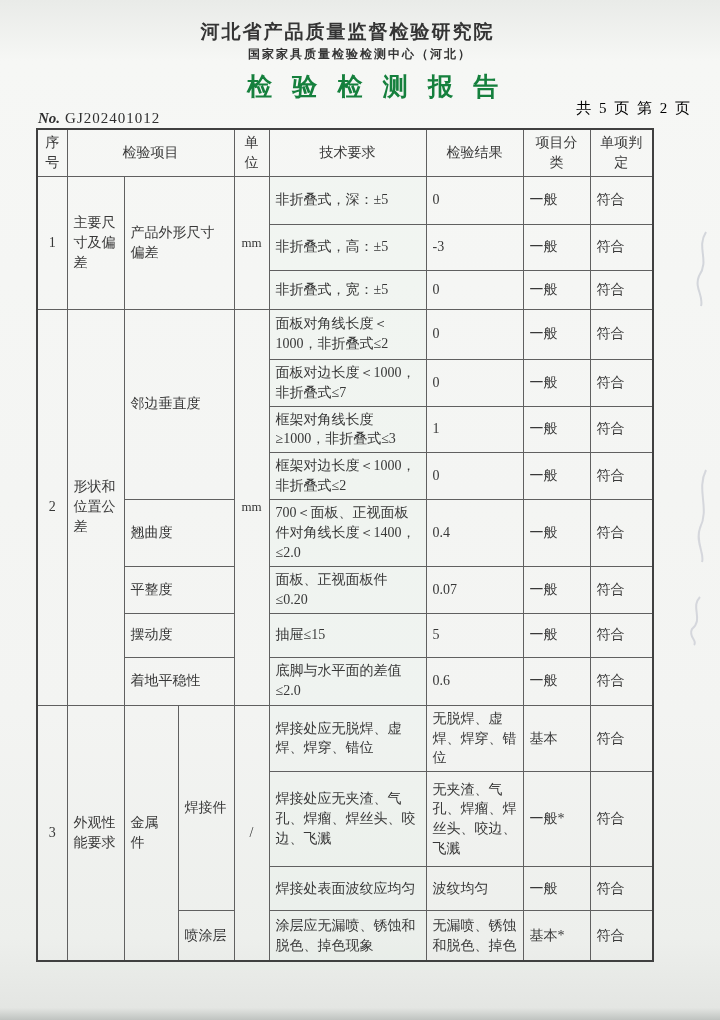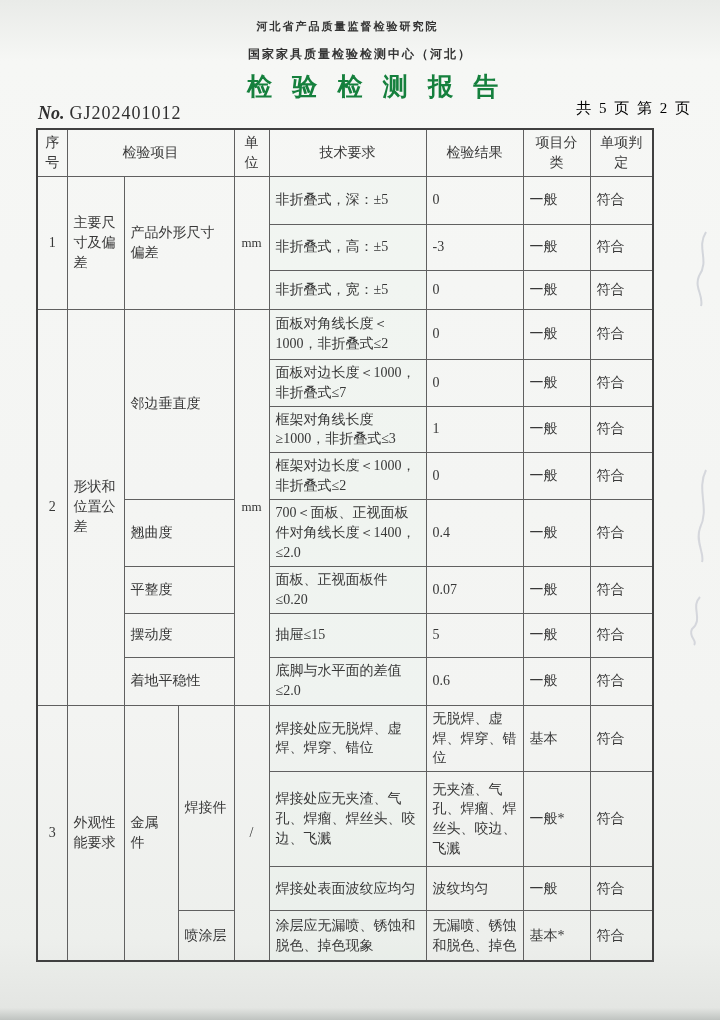--- a/index.html
+++ b/index.html
@@ -3,26 +3,26 @@
 <meta charset="utf-8">
 <style>
   html,body{margin:0;padding:0;}
   body{
     width:720px;height:1020px;position:relative;overflow:hidden;
     font-family:"Liberation Serif","DejaVu Serif",serif;
     background:linear-gradient(180deg,#e9ebe8 0%,#f6f7f5 6%,#f3f4f2 70%,#edefec 92%,#e2e4e1 100%);
     color:#3a3a3a;
   }
   .inst1{position:absolute;top:19px;left:0;width:695px;text-align:center;
-    font-size:11px;font-weight:600;letter-spacing:2px;color:#343434;}
+    font-size:19px;font-weight:600;letter-spacing:2px;color:#343434;}
   .inst2{position:absolute;top:46px;left:0;width:720px;text-align:center;
     font-size:12px;font-weight:600;letter-spacing:2px;color:#343434;}
   .title{position:absolute;top:70px;left:16px;width:720px;text-align:center;
     font-size:25px;font-weight:700;letter-spacing:7px;color:#15803d;}
-  .no-line{position:absolute;top:103px;left:38px;font-size:18px;color:#2f2f2f;}
+  .no-line{position:absolute;top:110px;left:38px;font-size:15px;color:#2f2f2f;}
   .no-line .no-label{font-style:italic;font-weight:600;margin-right:5px;}
   .no-line .no-value{letter-spacing:1px;}
   .page-info{position:absolute;top:99px;right:28px;font-size:15px;
     letter-spacing:2px;color:#000000;}
   table.report{
     position:absolute;left:36px;top:128px;width:616px;
     border-collapse:collapse;table-layout:fixed;
     border:2px solid #404040;
   }
   table.report td{

